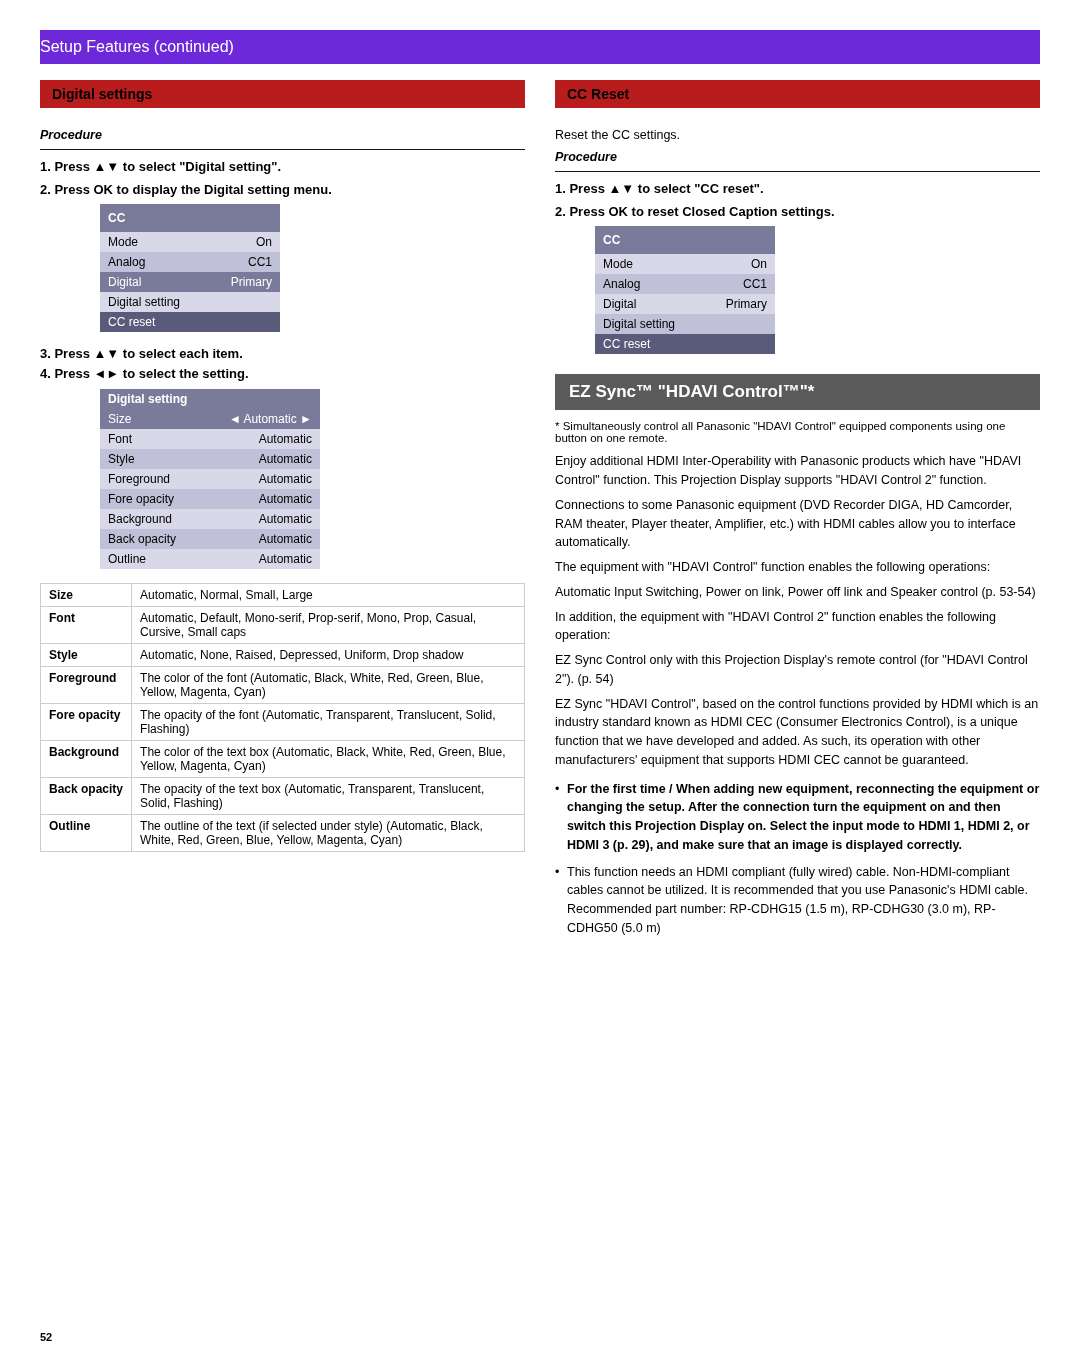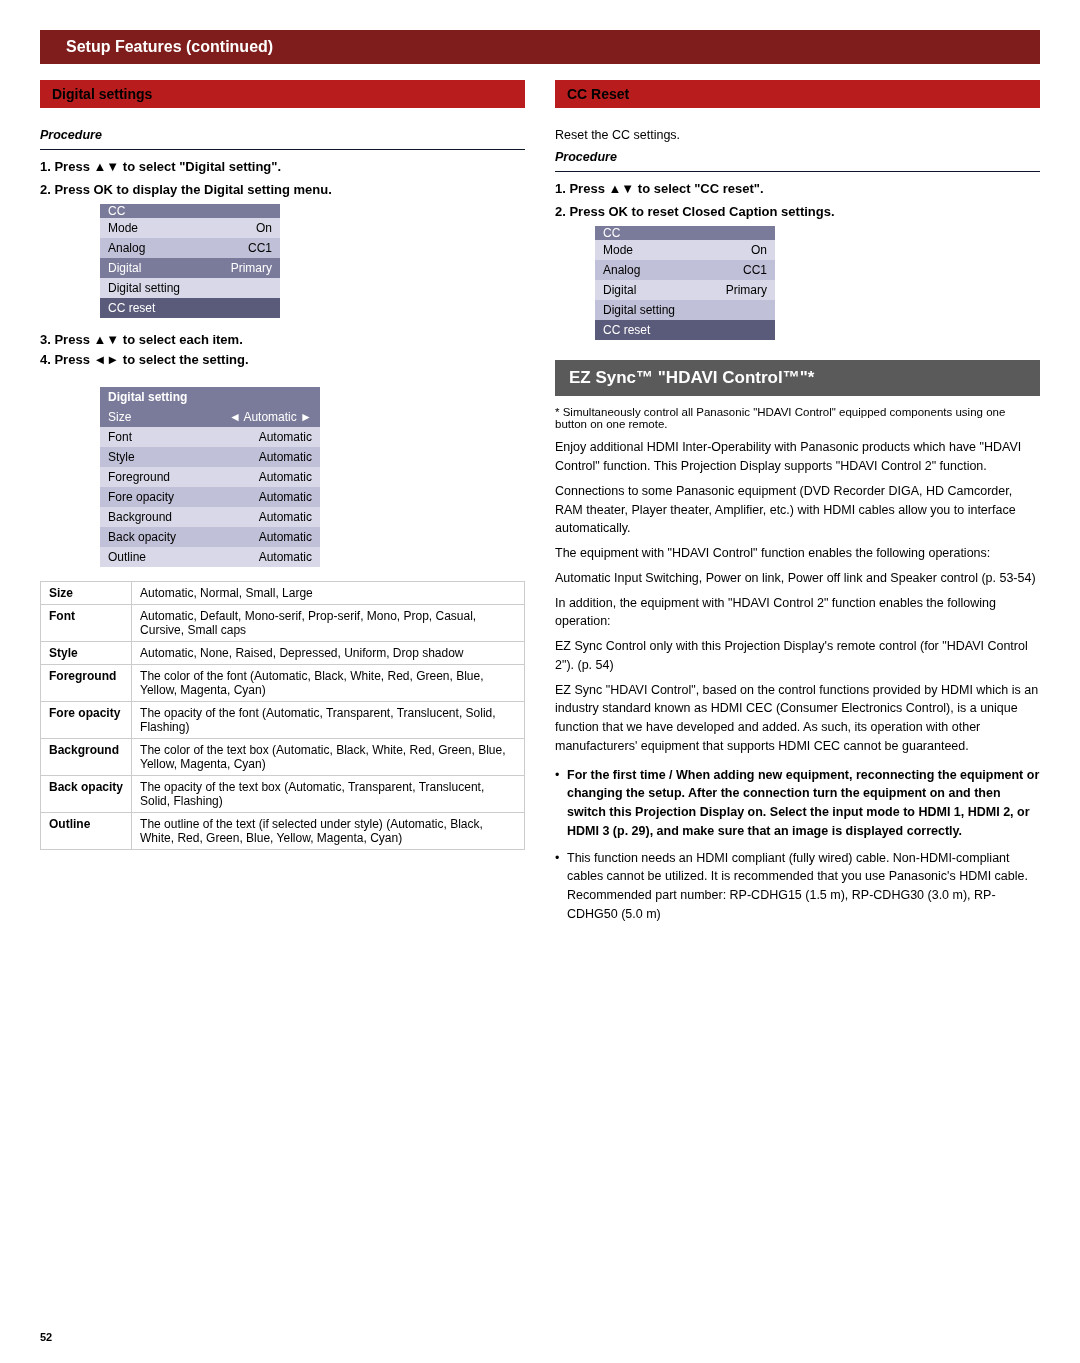--- a/index.html
+++ b/index.html
@@ -20,25 +20,25 @@
     .page-number {
       position: absolute;
       bottom: 20px;
       left: 40px;
       font-size: 11px;
       font-weight: bold;
     }
 
     
     .setup-header {
-      background: #7f1d1d;
+      background: #6d28d9;
       color: #fff;
-      padding: 8px 26px;
+      padding: 8px 0;
       font-size: 16px;
-      font-weight: bold;
+      font-weight: normal;
       margin-bottom: 16px;
     }
 
     .two-col {
       display: flex;
       gap: 30px;
     }
     .col-left { flex: 1; }
     .col-right { flex: 1; }
 
@@ -77,22 +77,22 @@
     
     .menu-table {
       border-collapse: collapse;
       font-size: 12px;
       margin-bottom: 12px;
       min-width: 180px;
     }
     .menu-table .menu-header {
       background: #7a7a9a;
       color: #fff;
-      padding: 0 8px;
-      font-weight: normal;
+      padding: 7px 8px;
+      font-weight: bold;
     }
     .menu-table tr td {
       padding: 3px 8px;
       border: none;
     }
     .menu-table tr.row-normal { background: #d8d8e8; }
     .menu-table tr.row-alt { background: #c0c0d8; }
     .menu-table tr.row-highlight { background: #7a7a9a; color: #fff; }
     .menu-table tr.row-dark { background: #5a5a7a; color: #fff; }
     .menu-table .col-val { text-align: right; }
@@ -168,21 +168,21 @@
       content: "•";
       position: absolute;
       left: 0;
     }
     .bullet-bold {
       font-weight: bold;
     }
 
     .steps-sub {
       margin-top: 8px;
-      margin-bottom: 20px;
+      margin-bottom: 8px;
     }
     .step-sub {
       font-size: 13px;
       font-weight: bold;
       margin-bottom: 5px;
     }
   </style>
 </head>
 <body>
 

